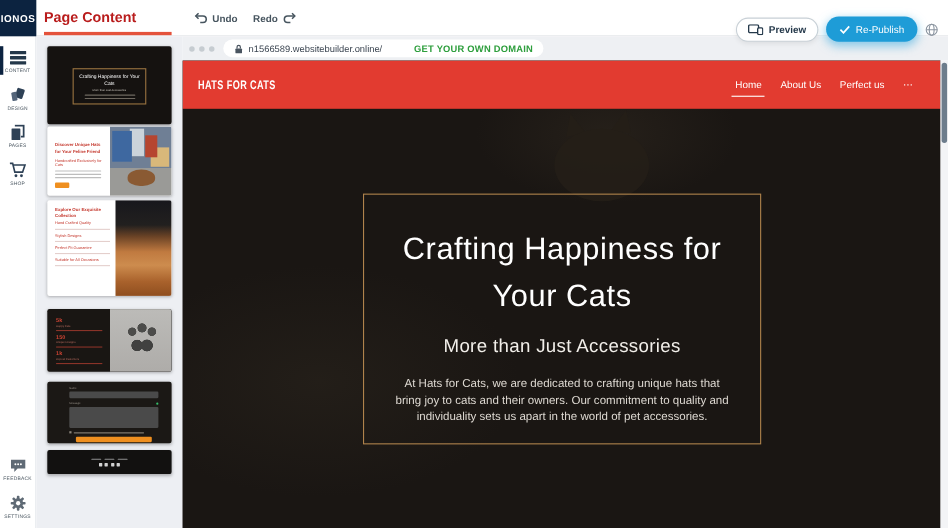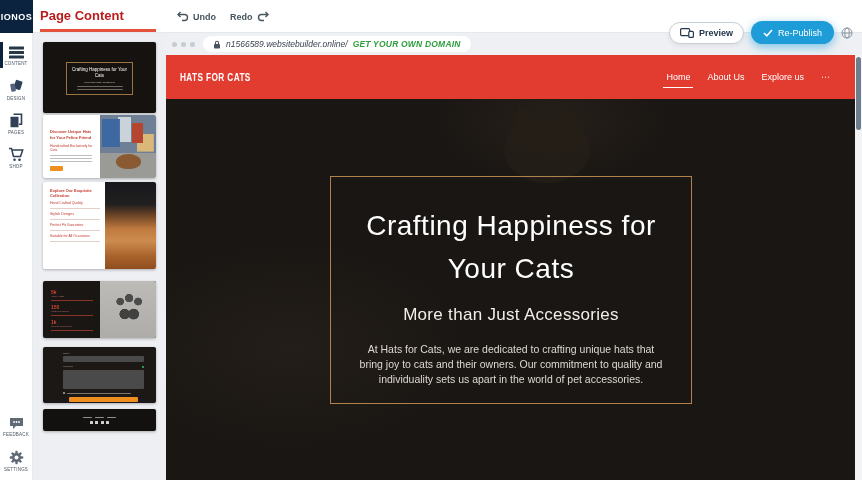--- a/index.html
+++ b/index.html
@@ -20,21 +20,21 @@
   .side-bottom { margin-top:auto; display:flex; flex-direction:column; margin-bottom:2px; }
   .side-bottom .side-item { color:#5f6a75; }
 
   
   .topbar { position:absolute; left:33px; top:0; right:0; height:33px; background:#fff;
             border-bottom:1px solid #e6e9ec; z-index:4; }
   .panel-title { position:absolute; left:7px; top:8px; font-size:13px; font-weight:bold; color:#b91c1c; }
   .title-underline { position:absolute; left:7px; top:29px; width:116px; height:3px; background:#e4523b; }
   .undo-redo { position:absolute; left:143px; top:0; height:33px; display:flex; align-items:center; gap:14px; }
   .tool-btn { display:flex; align-items:center; gap:4px; font-size:9px; font-weight:bold; color:#47555f; cursor:pointer; }
-  .top-actions { position:absolute; right:9px; top:16px; height:33px; display:flex; align-items:center; gap:7px; }
+  .top-actions { position:absolute; right:9px; top:10px; height:33px; display:flex; align-items:center; gap:7px; }
   .btn-preview { height:22px; padding:0 10px; border:1px solid #c8d0d6; border-radius:12px; background:#fff;
                  display:flex; align-items:center; gap:5px; font-size:9px; font-weight:bold; color:#24384a;
                  box-shadow:0 2px 5px rgba(0,0,0,.07); cursor:pointer; }
   .btn-republish { height:23px; padding:0 12px; border:none; border-radius:12px; background:#1e9cd7;
                    display:flex; align-items:center; gap:5px; font-size:9px; font-weight:normal; color:#fff;
                    box-shadow:0 3px 9px 1px rgba(70,175,225,.6); cursor:pointer; }
 
   
   .panel { position:absolute; left:33px; top:33px; width:133px; bottom:0; background:#edeff3; }
   .thumb { position:absolute; left:10px; width:113px; border-radius:2px; overflow:hidden;
@@ -113,23 +113,23 @@
   .t6-icons { display:flex; gap:2.5px; }
   .t6-icons .sq { width:3px; height:3px; background:#d2d2d2; border-radius:0.5px; }
 
   
   .canvas { position:absolute; left:166px; top:33px; right:0; bottom:0; }
   .chrome { position:absolute; left:0; top:0; right:0; height:22px; background:#eef0f3;
             display:flex; align-items:center; padding-left:6px; }
   .win-dots { display:flex; gap:4px; margin-right:8px; }
   .win-dots i { width:5px; height:5px; border-radius:50%; background:#c6ccd1; }
   .url-pill { height:16px; background:#fff; border-radius:8px; display:flex; align-items:center;
-              gap:5px; padding:0 10px;font-style:italic; }
+              gap:5px; padding:0 10px; }
   .url-text { font-size:8.5px; color:#3a4450; }
-  .domain-cta { font-size:8.5px; font-weight:bold; color:#2d9e3c; letter-spacing:.2px; cursor:pointer; }
+  .domain-cta { font-size:8.5px; font-weight:bold; color:#2d9e3c; letter-spacing:.2px; cursor:pointer;margin-left:24px; }
 
   .scrollbar { position:absolute; right:0; top:22px; width:7px; bottom:0; background:#f3f4f6; }
   .scroll-thumb { position:absolute; top:2px; left:1px; width:5px; height:73px; background:#6d7d8c; border-radius:3px; }
 
   .viewport { position:absolute; left:0; top:22px; right:7px; bottom:0; overflow:hidden; background:#1a1613; }
   .site-header { position:absolute; left:0; top:0; right:0; height:44px; background:#e23b30;
                  display:flex; align-items:center; padding:0 25px 0 14px; }
   .brand { color:#fff; font-weight:bold; font-size:9px; letter-spacing:.4px;
            display:inline-block; transform:scale(.92,1.25); transform-origin:left center; cursor:pointer; }
   .site-nav { margin-left:auto; display:flex; gap:17px; align-items:center; }
@@ -380,21 +380,21 @@
         <span class="domain-cta">GET YOUR OWN DOMAIN</span>
       </div>
     </div>
 
     <div class="viewport">
       <div class="site-header">
         <span class="brand">HATS FOR CATS</span>
         <div class="site-nav">
           <span class="nav-item active">Home</span>
           <span class="nav-item">About Us</span>
-          <span class="nav-item">Explore us</span>
+          <span class="nav-item">Perfect us</span>
           <span class="nav-item">⋯</span>
         </div>
       </div>
 
       <div class="hero">
         <div class="cat-ear ear-l"></div>
         <div class="cat-ear ear-r"></div>
         <div class="cat-head"></div>
         <div class="hero-box">
           <div class="hero-h1">

